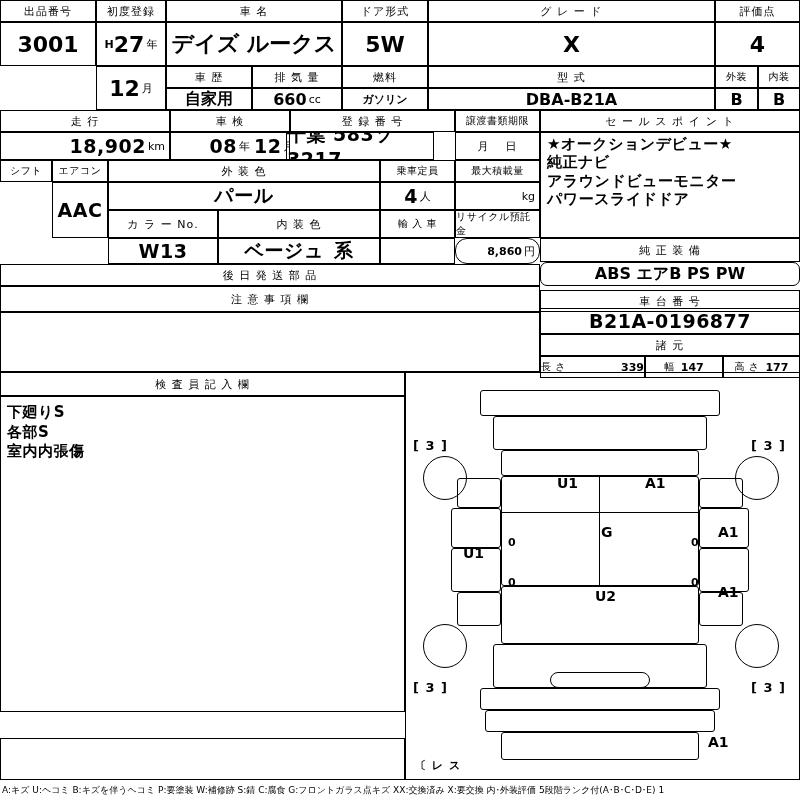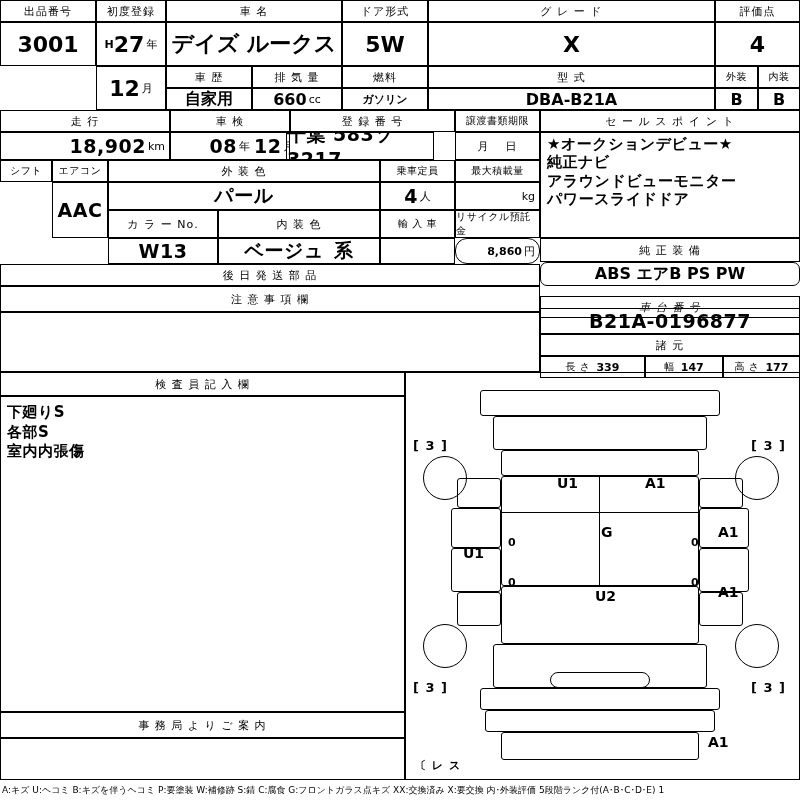--- a/index.html
+++ b/index.html
@@ -222,53 +222,50 @@
 
   <div class="bx" style="left:0;top:372px;width:405px;height:24px;">
       <span class="lbl">検 査 員 記 入 欄</span>
     </div>
   <div class="bx col" style="left:0;top:396px;width:405px;height:316px;padding:6px 0 0 6px;">
     <div class="insp-line">下廻りS</div>
     <div class="insp-line">各部S</div>
     <div class="insp-line">室内内張傷</div>
   </div>
 
-  <div class="bx" style="left:0;top:712px;width:405px;height:26px;">
-      <span class="lbl">事 務 局 よ り ご 案 内</span>
-    </div>
   <div class="bx" style="left:0;top:738px;width:405px;height:42px;"></div>
 
   <div class="bx" style="left:540px;top:110px;width:260px;height:22px;">
       <span class="lbl">セ ー ル ス ポ イ ン ト</span>
     </div>
   <div class="bx col" style="left:540px;top:132px;width:260px;height:106px;padding:2px 0 0 6px;">
     <div class="sp-line">★オークションデビュー★</div>
     <div class="sp-line">純正ナビ</div>
     <div class="sp-line">アラウンドビューモニター</div>
     <div class="sp-line">パワースライドドア</div>
   </div>
 
   <div class="bx" style="left:540px;top:238px;width:260px;height:24px;">
       <span class="lbl">純 正 装 備</span>
     </div>
   <div class="bx" style="left:540px;top:262px;width:260px;height:24px;border-radius:7px;">
       <span class="val-md">ABS エアB PS PW</span>
     </div>
 
-  <div class="bx" style="left:540px;top:296px;width:260px;height:22px;font-style:italic;">
+  <div class="bx" style="left:540px;top:290px;width:260px;height:22px;">
       <span class="lbl">車 台 番 号</span>
     </div>
   <div class="bx" style="left:540px;top:308px;width:260px;height:26px;">
       <span class="val">B21A-0196877</span>
     </div>
 
   <div class="bx" style="left:540px;top:334px;width:260px;height:22px;">
       <span class="lbl">諸 元</span>
     </div>
-  <div class="bx" style="left:540px;top:356px;width:105px;height:22px;">
+  <div class="bx" style="left:540px;top:356px;width:105px;height:22px;justify-content:space-between;">
     <span class="lbl-sm">長 さ</span>
       <span class="val-sm" style="margin-left:6px">339</span>
   </div>
   <div class="bx" style="left:645px;top:356px;width:78px;height:22px;">
     <span class="lbl-sm">幅</span>
       <span class="val-sm" style="margin-left:6px">147</span>
   </div>
   <div class="bx" style="left:723px;top:356px;width:77px;height:22px;">
     <span class="lbl-sm">高 さ</span>
       <span class="val-sm" style="margin-left:6px">177</span>

